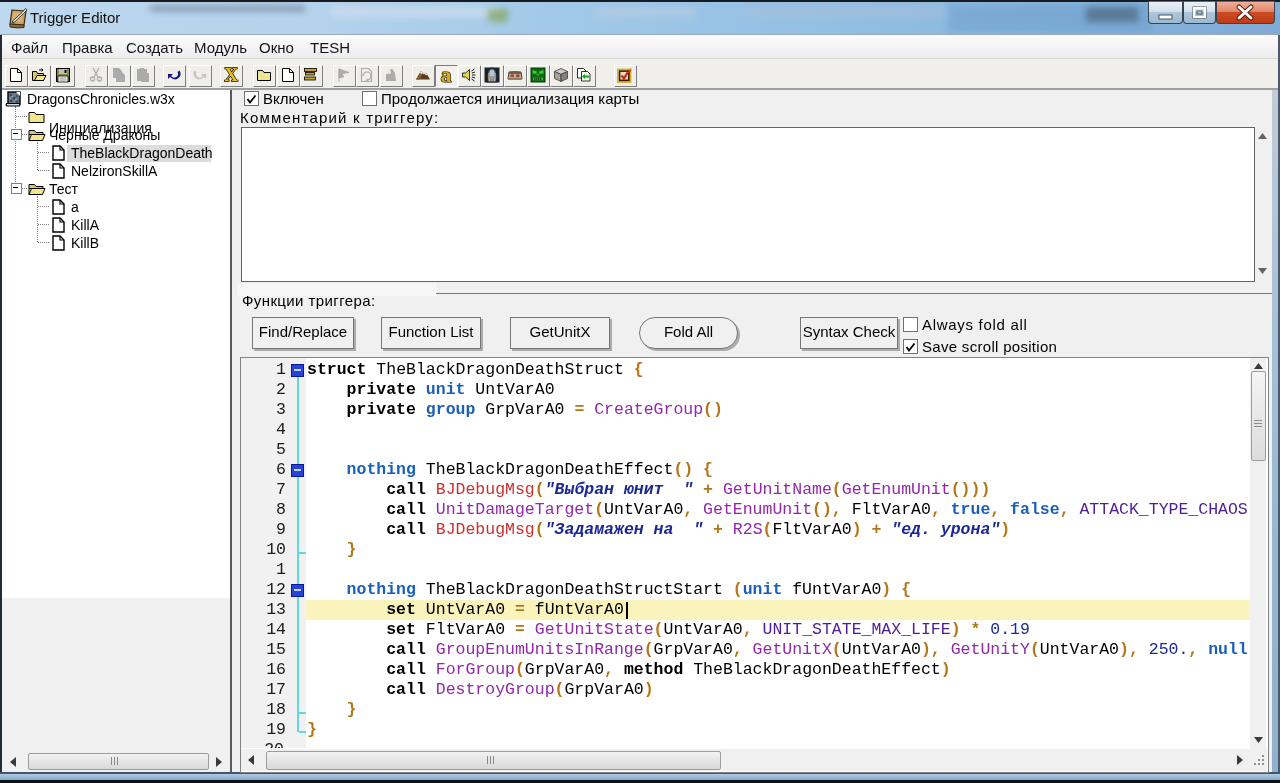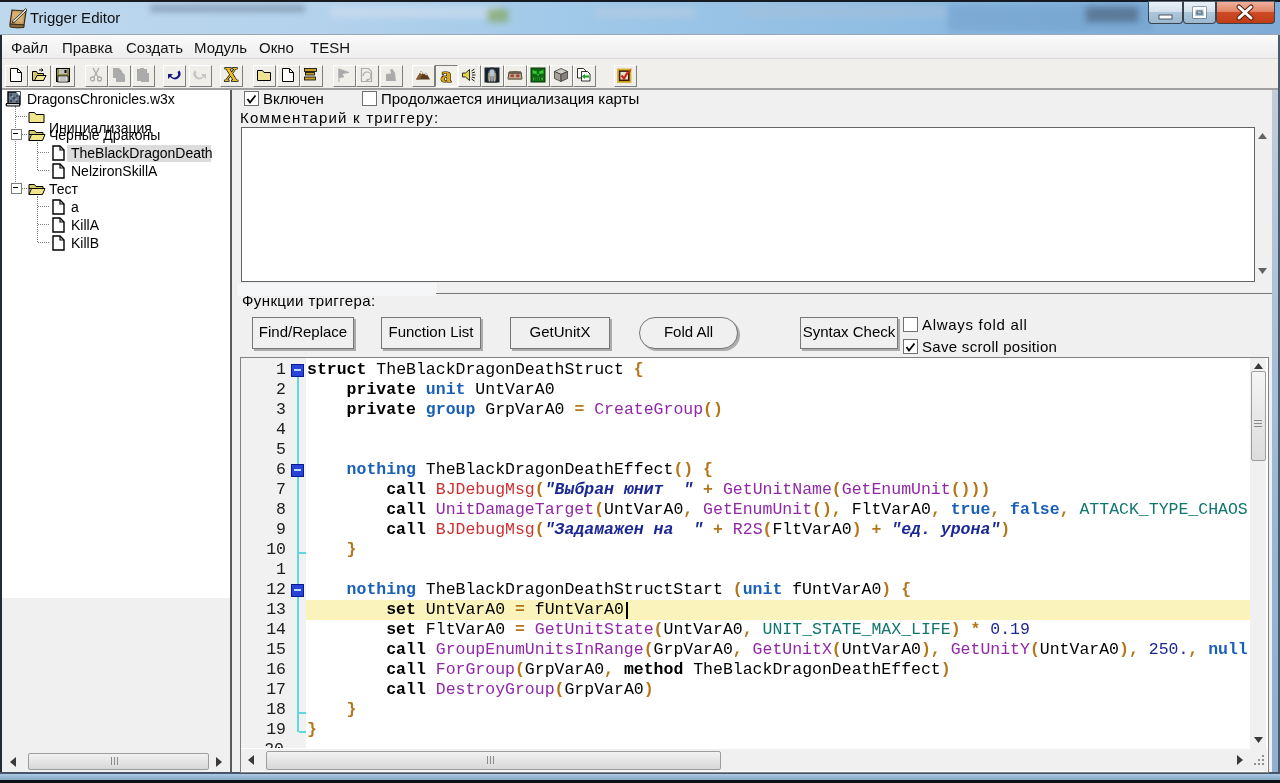--- a/index.html
+++ b/index.html
@@ -52,21 +52,21 @@
 #gutter{left:241px;top:358px;width:65px;height:390px;background:#F1F1F1;}
 .lnum{position:absolute;left:242px;font-family:"Liberation Mono",monospace;font-size:16.5px;color:#1A1A1A;width:44px;text-align:right;}
 #foldline{left:297px;top:377px;width:2px;height:355px;background:#5FD8E4;}
 .ftick{position:absolute;width:7px;height:2px;background:#5FD8E4;}
 .fmark{position:absolute;left:291px;width:11px;height:11px;background:#2743D8;border:1px solid #0A1A96;}
 .fmark div{position:absolute;left:2px;top:4px;width:7px;height:2px;background:#BFD4FF;}
 #curline{left:306px;top:600px;width:944px;height:20px;background:#FAF4BC;}
 .cl{position:absolute;left:1px;font-family:"Liberation Mono",monospace;font-size:16.5px;color:#000;white-space:pre;line-height:20px;}
 .k{font-weight:bold;color:#000;}
 .t{font-weight:bold;color:#1A5FB8;}
-.c{color:#0f766e;}
+.c{color:#4c1d95;}
 .n{color:#9228A8;}
 .bj{color:#CC3030;}
 .s{color:#1B2795;font-weight:bold;font-style:italic;}
 .o{color:#B5761A;font-weight:bold;}
 .d{color:#1B2795;}
 #caret{left:626px;top:602px;width:2px;height:17px;background:#000;}
 
 .sbtrack{position:absolute;background:#F0F0F0;}
 .sbthumb{position:absolute;background:linear-gradient(180deg,#F4F4F4,#DCDCDC);border:1px solid #9D9D9D;border-radius:2px;}
 .sbthumbh{position:absolute;background:linear-gradient(180deg,#F2F2F2,#D8D8D8);border:1px solid #9D9D9D;border-radius:2px;}

